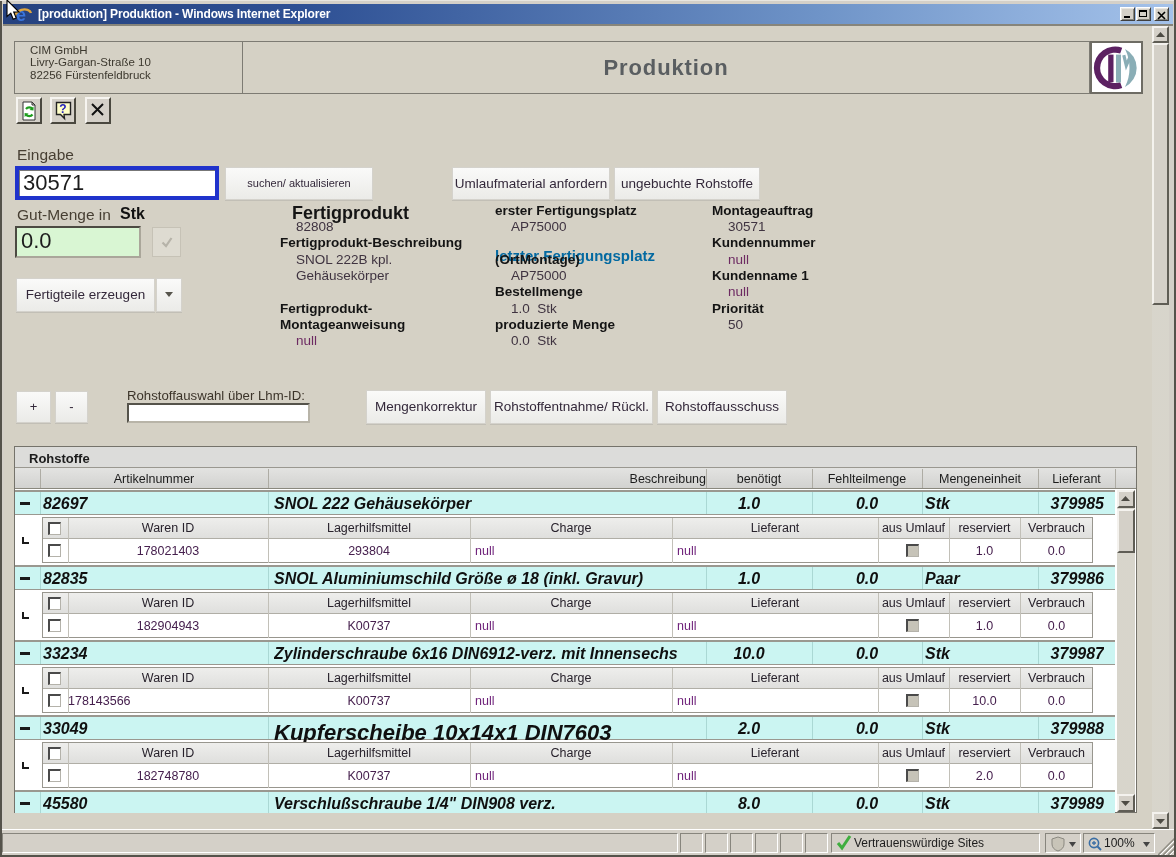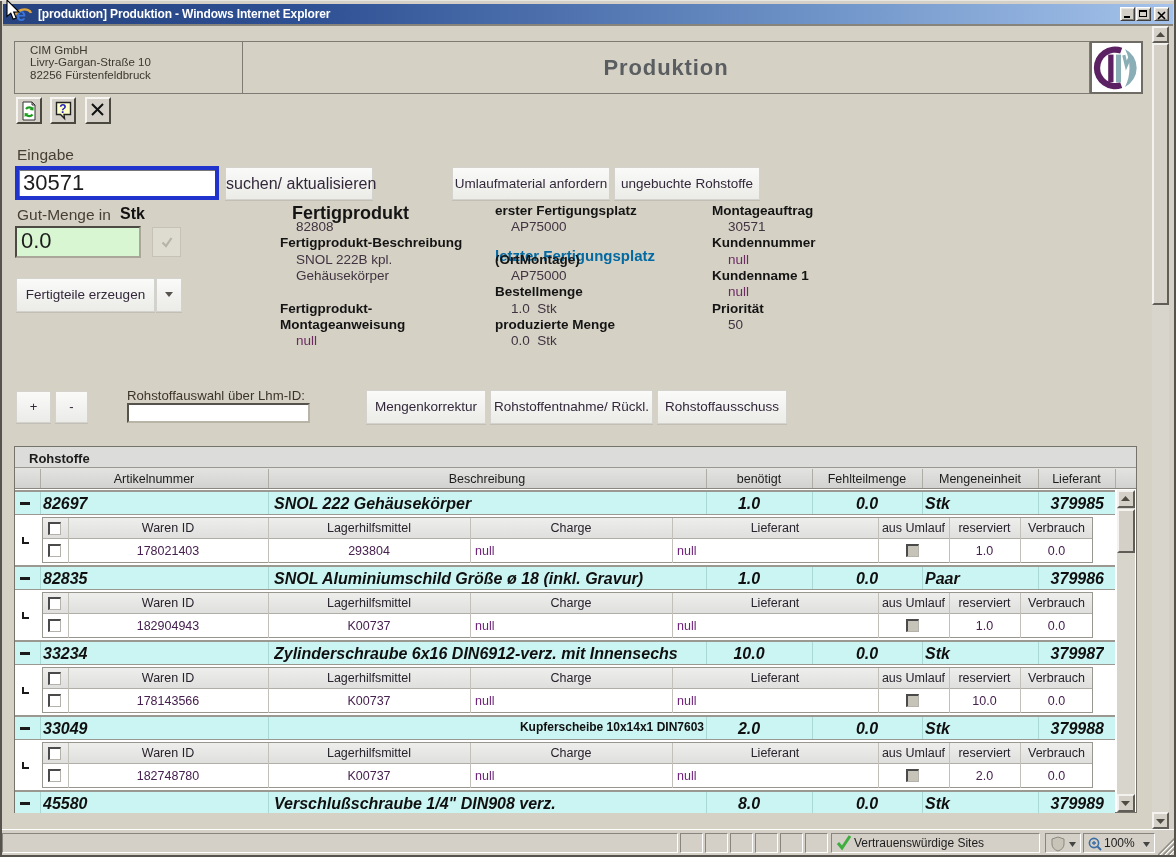--- a/index.html
+++ b/index.html
@@ -60,21 +60,21 @@
 <path d="M2.5 1.5 L16.5 1.5 L16.5 13.5 L10 13.5 L10.5 17.5 L6.5 13.5 L2.5 13.5 Z" fill="#ffffc8" stroke="#222" stroke-width="1.4"></path>
 <text x="5.2" y="12" font-size="12" font-weight="bold" fill="#2222bb">?</text>
 </svg></div>
 <div class="abs" style="left:85px;top:97px;width:26px;height:27px;background:#d4d0c8;border:2px solid;border-color:#f6f4f0 #4a483f #4a483f #f6f4f0;text-align:center;padding-top:2px;"><svg width="18" height="18">
       <path d="M3 3 L14 14 M14 3 L3 14" stroke="#111" stroke-width="2"></path>
     </svg></div>
 <div class="abs" style="left:17px;top:146px;font-size:15.5px;color:#473f33;">Eingabe</div>
 <div class="abs" style="left:15px;top:166px;width:204px;height:34px;background:#fff;border:4px solid #2033cc;box-shadow:inset 1px 1px 0 #777;">
     <div class="abs" style="left:4px;top:0px;font-size:22px;color:#1c1c1c;">30571</div>
   </div>
-<div class="abs gbtn" style="left:225px;top:167px;width:148px;height:33px;font-size:16px;line-height:31px;text-align:center;">suchen/ aktualisieren</div>
+<div class="abs gbtn" style="left:225px;top:167px;width:148px;height:33px;font-size:11px;line-height:31px;text-align:center;">suchen/ aktualisieren</div>
 <div class="abs gbtn" style="left:452px;top:167px;width:158px;height:33px;font-size:13.5px;line-height:31px;">Umlaufmaterial anfordern</div>
 <div class="abs gbtn" style="left:614px;top:167px;width:146px;height:33px;font-size:13.5px;line-height:31px;">ungebuchte Rohstoffe</div>
 <div class="abs" style="left:17px;top:206px;font-size:15.5px;color:#473f33;">Gut-Menge in</div>
 <div class="abs" style="left:120px;top:205px;font-size:16px;font-weight:bold;color:#111;">Stk</div>
 <div class="abs" style="left:15px;top:226px;width:126px;height:32px;background:#d9f6d3;border:2px solid;border-color:#4c4a42 #aaa69a #aaa69a #4c4a42;">
     <div class="abs" style="left:4px;top:0px;font-size:22px;color:#1c1c1c;">0.0</div>
   </div>
 <div class="abs" style="left:152px;top:227px;width:29px;height:30px;background:#dedbd1;border:1px solid #c6c2b6;text-align:center;"><svg width="16" height="26">
       <path d="M3.5 14.5 L7 18 L12.5 10" stroke="#b6b3a9" stroke-width="2.2" fill="none"></path>
     </svg></div>
@@ -114,21 +114,21 @@
 <div class="abs gbtn" style="left:366px;top:390px;width:120px;height:34px;font-size:13.5px;line-height:32px;">Mengenkorrektur</div>
 <div class="abs gbtn" style="left:490px;top:390px;width:163px;height:34px;font-size:13.5px;line-height:32px;">Rohstoffentnahme/ Rückl.</div>
 <div class="abs gbtn" style="left:657px;top:390px;width:130px;height:34px;font-size:13.5px;line-height:32px;">Rohstoffausschuss</div>
 <div class="abs" style="left:14px;top:446px;width:1123px;height:367px;border:1px solid #75736b;background:#fff;"></div>
 <div class="abs" style="left:15px;top:447px;width:1121px;height:21px;background:#dcdcda;border-bottom:1px solid #9a9890;"></div>
 <div class="abs" style="left:29px;top:451px;font-size:13px;font-weight:bold;color:#1c1c1c;">Rohstoffe</div>
 <div class="abs" style="left:15px;top:468px;width:1121px;height:21px;background:linear-gradient(#e3e3e1,#d2d2d0);border-bottom:1px solid #8a887e;"></div>
 <div class="abs" style="left:40px;top:469px;width:1px;height:19px;background:#aeaca4;"></div>
 <div class="cell" style="left:40px;top:472px;width:228px;text-align:center;font-size:12.5px;color:#1c1c1c;">Artikelnummer</div>
 <div class="abs" style="left:268px;top:469px;width:1px;height:19px;background:#aeaca4;"></div>
-<div class="cell" style="left:268px;top:472px;width:438px;text-align:center;font-size:12.5px;color:#1c1c1c;">Beschreibung</div>
+<div class="cell" style="left:268px;top:472px;width:438px;text-align:right;font-size:12.5px;color:#1c1c1c;">Beschreibung</div>
 <div class="abs" style="left:706px;top:469px;width:1px;height:19px;background:#aeaca4;"></div>
 <div class="cell" style="left:706px;top:472px;width:106px;text-align:center;font-size:12.5px;color:#1c1c1c;">benötigt</div>
 <div class="abs" style="left:812px;top:469px;width:1px;height:19px;background:#aeaca4;"></div>
 <div class="cell" style="left:812px;top:472px;width:110px;text-align:center;font-size:12.5px;color:#1c1c1c;">Fehlteilmenge</div>
 <div class="abs" style="left:922px;top:469px;width:1px;height:19px;background:#aeaca4;"></div>
 <div class="cell" style="left:922px;top:472px;width:116px;text-align:center;font-size:12.5px;color:#1c1c1c;">Mengeneinheit</div>
 <div class="abs" style="left:1038px;top:469px;width:1px;height:19px;background:#aeaca4;"></div>
 <div class="cell" style="left:1038px;top:472px;width:77px;text-align:center;font-size:12.5px;color:#1c1c1c;">Lieferant</div>
 <div class="abs" style="left:1115px;top:469px;width:1px;height:19px;background:#aeaca4;"></div>
 <div class="abs" style="left:15px;top:490px;width:1100px;height:2px;background:#9a9890;"></div>
@@ -246,39 +246,39 @@
 <div class="abs" style="left:672px;top:668px;width:1px;height:45px;background:#c2c0b8;"></div>
 <div class="cell" style="left:672px;top:671px;width:206px;text-align:center;font-size:12.5px;color:#28222c;">Lieferant</div>
 <div class="abs" style="left:878px;top:668px;width:1px;height:45px;background:#c2c0b8;"></div>
 <div class="cell" style="left:878px;top:671px;width:71px;text-align:center;font-size:12.5px;color:#28222c;">aus Umlauf</div>
 <div class="abs" style="left:949px;top:668px;width:1px;height:45px;background:#c2c0b8;"></div>
 <div class="cell" style="left:949px;top:671px;width:71px;text-align:center;font-size:12.5px;color:#28222c;">reserviert</div>
 <div class="abs" style="left:1020px;top:668px;width:1px;height:45px;background:#c2c0b8;"></div>
 <div class="cell" style="left:1020px;top:671px;width:73px;text-align:center;font-size:12.5px;color:#28222c;">Verbrauch</div>
 <div class="abs" style="left:48px;top:672px;width:13px;height:13px;background:#fff;border-top:2px solid #4a4a4a;border-left:2px solid #4a4a4a;border-right:1px solid #b4b2aa;border-bottom:1px solid #b4b2aa;"></div>
 <div class="abs" style="left:48px;top:694px;width:13px;height:13px;background:#fff;border-top:2px solid #4a4a4a;border-left:2px solid #4a4a4a;border-right:1px solid #b4b2aa;border-bottom:1px solid #b4b2aa;"></div>
-<div class="cell" style="left:68px;top:694px;font-size:12.5px;color:#46204e;width:200px;text-align:center;">178143566</div>
+<div class="cell" style="left:68px;top:694px;font-size:12.5px;color:#46204e;width:200px;">178143566</div>
 <div class="cell" style="left:268px;top:694px;font-size:12.5px;color:#46204e;width:202px;text-align:center;">K00737</div>
 <div class="cell" style="left:475px;top:694px;font-size:12.5px;color:#46204e;width:190px;color:#6d1f78;">null</div>
 <div class="cell" style="left:677px;top:694px;font-size:12.5px;color:#46204e;width:190px;color:#6d1f78;">null</div>
 <div class="abs" style="left:906px;top:694px;width:13px;height:13px;background:#c6c3b8;border-top:2px solid #4a4a4a;border-left:2px solid #4a4a4a;border-right:1px solid #b4b2aa;border-bottom:1px solid #b4b2aa;"></div>
 <div class="cell" style="left:949px;top:694px;font-size:12.5px;color:#46204e;width:71px;text-align:center;">10.0</div>
 <div class="cell" style="left:1020px;top:694px;font-size:12.5px;color:#46204e;width:73px;text-align:center;">0.0</div>
 <div class="abs" style="left:15px;top:715px;width:1100px;height:2px;background:#9a9890;"></div>
 <div class="abs" style="left:15px;top:717px;width:1100px;height:22px;background:#cbf5f2;"></div>
 <div class="abs" style="left:15px;top:739px;width:1100px;height:1px;background:#9a9890;"></div>
 <div class="abs" style="left:40px;top:717px;width:1px;height:22px;background:#aad8d4;"></div>
 <div class="abs" style="left:268px;top:717px;width:1px;height:22px;background:#aad8d4;"></div>
 <div class="abs" style="left:706px;top:717px;width:1px;height:22px;background:#aad8d4;"></div>
 <div class="abs" style="left:812px;top:717px;width:1px;height:22px;background:#aad8d4;"></div>
 <div class="abs" style="left:922px;top:717px;width:1px;height:22px;background:#aad8d4;"></div>
 <div class="abs" style="left:1038px;top:717px;width:1px;height:22px;background:#aad8d4;"></div>
 <div class="abs" style="left:20px;top:727px;width:9.5px;height:3px;background:#1a1a1a;"></div>
 <div class="cell" style="left:43px;top:720px;font-size:16px;font-weight:bold;font-style:italic;color:#101010;width:220px;">33049</div>
-<div class="cell" style="left:274px;top:720px;font-size:12px;font-weight:bold;color:#101010;width:430px;text-align:right;">Kupferscheibe 10x14x1 DIN7603</div>
+<div class="cell" style="left:274px;top:720px;font-size:22px;font-weight:bold;font-style:italic;color:#101010;width:430px;">Kupferscheibe 10x14x1 DIN7603</div>
 <div class="cell" style="left:706px;top:720px;font-size:16px;font-weight:bold;font-style:italic;color:#101010;width:86px;text-align:center;">2.0</div>
 <div class="cell" style="left:812px;top:720px;font-size:16px;font-weight:bold;font-style:italic;color:#101010;width:110px;text-align:center;">0.0</div>
 <div class="cell" style="left:925px;top:720px;font-size:16px;font-weight:bold;font-style:italic;color:#101010;width:110px;">Stk</div>
 <div class="cell" style="left:1038px;top:720px;font-size:16px;font-weight:bold;font-style:italic;color:#101010;width:66px;text-align:right;">379988</div>
 <div class="abs" style="left:22px;top:762px;width:2px;height:7px;background:#1a1a1a;"></div>
 <div class="abs" style="left:22px;top:767px;width:7px;height:2px;background:#1a1a1a;"></div>
 <div class="abs" style="left:42px;top:742px;width:1051px;height:46px;border:1px solid #98968e;"></div>
 <div class="abs" style="left:43px;top:743px;width:1049px;height:21px;background:linear-gradient(#eeeeec,#dfdfdd);border-bottom:1px solid #b0aea6;"></div>
 <div class="abs" style="left:68px;top:743px;width:1px;height:45px;background:#c2c0b8;"></div>
 <div class="cell" style="left:68px;top:746px;width:200px;text-align:center;font-size:12.5px;color:#28222c;">Waren ID</div>

